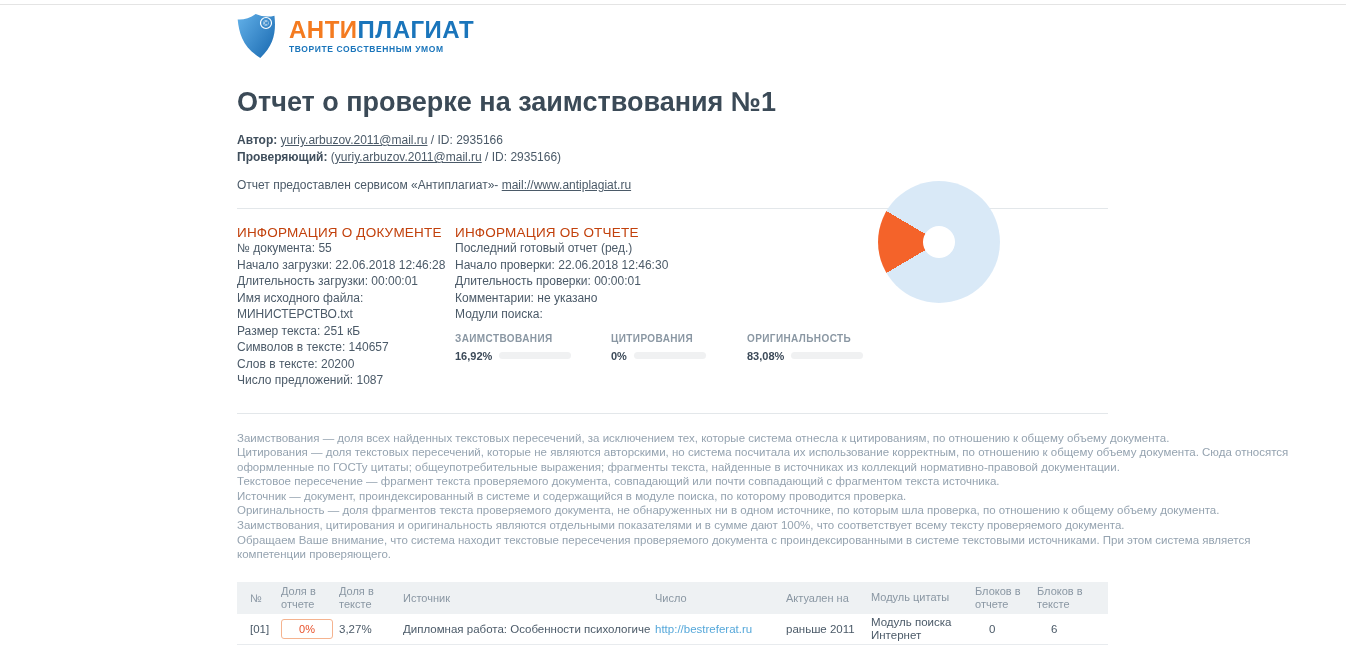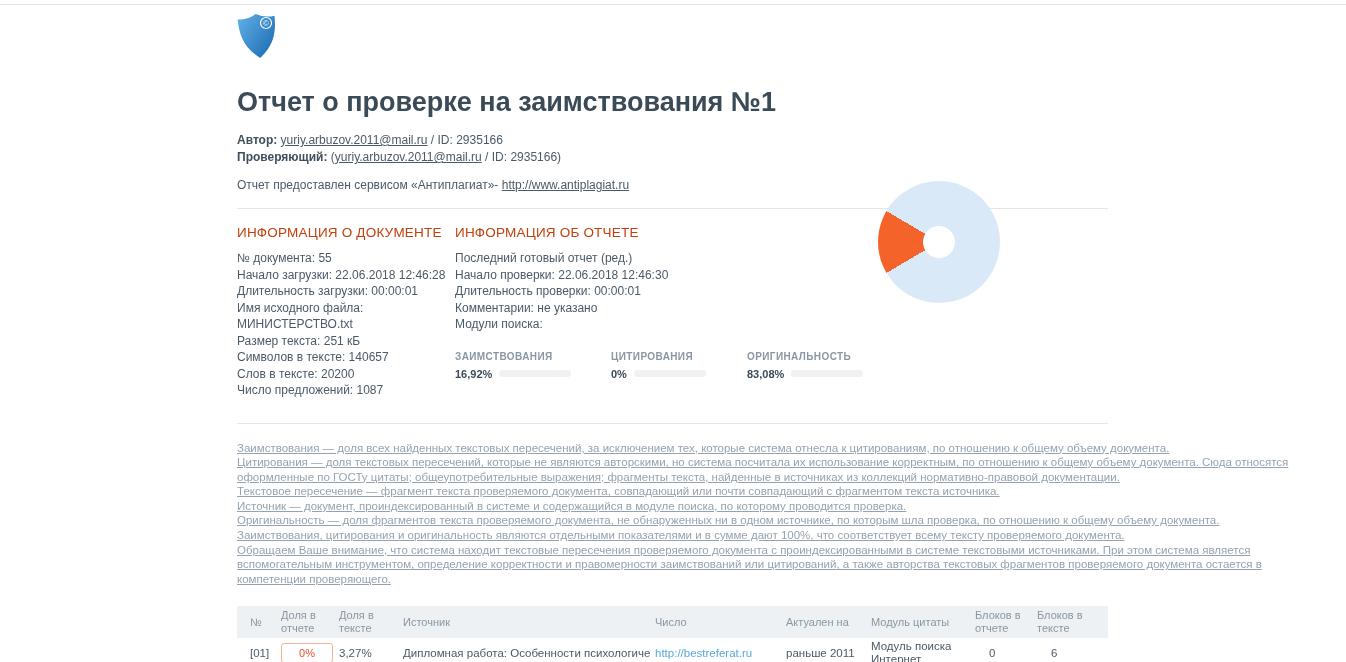--- a/index.html
+++ b/index.html
@@ -23,36 +23,36 @@
   .meta { margin-top:14px; font-size:12px; line-height:17px; }
   .meta b { color:#3f4e5c; }
   .meta a, .service a { color:#4b5a68; text-decoration:underline; cursor:pointer; }
   .service { margin-top:12px; font-size:12px; }
 
   
   .info-section { margin-top:16px; border-top:1px solid #e3e7ea; border-bottom:1px solid #e3e7ea; padding:16px 0 24px; display:flex; }
   .info-col-doc { width:218px; flex:none; }
   .info-col-rep { flex:1; }
   .info-title { font-size:13.5px; font-weight:normal; color:#c2410c; letter-spacing:0.2px; }
-  .info-lines { margin-top:10px; font-size:12px; line-height:16.5px; }
-  .stats-row { display:flex; margin-top:18px; gap:0; }
+  .info-lines { font-size:12px; line-height:16.5px; }
+  .stats-row { display:flex; margin-top:10px; gap:0; }
   .stat { margin-right:28px; }
   .stat-заим { width:128px; } .stat-цит { width:108px; } .stat-ориг { width:160px; }
   .stat-label { font-size:10px; font-weight:bold; color:#8a97a3; letter-spacing:0.4px; }
   .stat-valrow { display:flex; align-items:center; margin-top:6px; gap:7px; }
   .stat-value { font-size:11px; font-weight:bold; color:#3c4a59; white-space:nowrap; }
   .bar-track { width:72px; height:7px; border-radius:4px; background:#f0f1f2; overflow:hidden; flex:none; }
   .bar-fill { height:100%; border-radius:4px; width:0; }
 
   
   .pie { position:absolute; left:641px; top:181px; width:122px; height:122px; border-radius:50%; }
   .pie-hole { position:absolute; left:45px; top:45px; width:32px; height:32px; border-radius:50%; background:#ffffff; }
 
   
-  .defs { padding-top:17px; font-size:11.5px; line-height:14.6px; color:#95a3b0; width:1100px;text-decoration:underline; }
+  .defs { padding-top:17px; font-size:11.5px; line-height:14.6px; color:#95a3b0; width:1100px; }
   .defs div { white-space:nowrap; overflow:hidden; }
 
   
   .src-table { margin-top:20px; font-size:11.5px; }
   .trow { display:flex; align-items:center; border-bottom:1px solid #e8ebee; min-height:28px; padding:2px 0; }
   .thead { background:#eef1f3; color:#8a97a3; font-size:11px; border-bottom:none; min-height:32px; }
   .c { padding-left:4px; }
   .c-num { width:40px; flex:none; padding-left:13px; }
   .c-sharer { width:58px; flex:none; }
   .c-sharet { width:64px; flex:none; }
@@ -79,29 +79,33 @@
       <defs>
         <linearGradient id="shg" x1="0" y1="0" x2="1" y2="1">
           <stop offset="0" stop-color="#62b0e8"></stop>
           <stop offset="1" stop-color="#1565ad"></stop>
         </linearGradient>
       </defs>
       <path d="M21 2 C27 5.5 34 6.5 39.5 5.5 C39.5 20 37 34 21 46 C5 34 2.5 20 2.5 5.5 C8 6.5 15 5.5 21 2 Z" fill="url(#shg)" transform="rotate(-6 21 24)"></path>
       <circle cx="29" cy="11" r="5.5" fill="none" stroke="#ffffff" stroke-width="1.2"></circle>
       <text x="29" y="14" text-anchor="middle" font-size="8" fill="#ffffff">©</text>
     </svg>
+    <div class="brand-block">
+      <div class="brand"><span class="b1">АНТИ</span><span class="b2">ПЛАГИАТ</span></div>
+      <div class="tagline">ТВОРИТЕ СОБСТВЕННЫМ УМОМ</div>
+    </div>
   </div>
 
   <h1 class="page-title">Отчет о проверке на заимствования №1</h1>
 
   <div class="meta">
     <div><b>Автор:</b> <a>yuriy.arbuzov.2011@mail.ru</a><span> / ID: 2935166</span></div>
     <div><b>Проверяющий:</b> <span>(</span><a>yuriy.arbuzov.2011@mail.ru</a><span> / ID: 2935166)</span></div>
   </div>
-  <div class="service"><span>Отчет предоставлен сервисом «Антиплагиат»- </span><a>http://www.antiplagiat.ru</a></div>
+  <div class="service"><span>Отчет предоставлен сервисом «Антиплагиат»- </span><a>mail://www.antiplagiat.ru</a></div>
 
   <div class="info-section">
     <div class="info-col-doc">
       <div class="info-title">ИНФОРМАЦИЯ О ДОКУМЕНТЕ</div>
       <div class="info-lines">
         <div>№ документа: 55</div>
         <div>Начало загрузки: 22.06.2018 12:46:28</div>
         <div>Длительность загрузки: 00:00:01</div>
         <div>Имя исходного файла: МИНИСТЕРСТВО.txt</div>
         <div>Размер текста: 251 кБ</div>
@@ -152,21 +156,20 @@
 
   <div class="defs">
     <div>Заимствования — доля всех найденных текстовых пересечений, за исключением тех, которые система отнесла к цитированиям, по отношению к общему объему документа.</div>
     <div>Цитирования — доля текстовых пересечений, которые не являются авторскими, но система посчитала их использование корректным, по отношению к общему объему документа. Сюда относятся</div>
     <div>оформленные по ГОСТу цитаты; общеупотребительные выражения; фрагменты текста, найденные в источниках из коллекций нормативно-правовой документации.</div>
     <div>Текстовое пересечение — фрагмент текста проверяемого документа, совпадающий или почти совпадающий с фрагментом текста источника.</div>
     <div>Источник — документ, проиндексированный в системе и содержащийся в модуле поиска, по которому проводится проверка.</div>
     <div>Оригинальность — доля фрагментов текста проверяемого документа, не обнаруженных ни в одном источнике, по которым шла проверка, по отношению к общему объему документа.</div>
     <div>Заимствования, цитирования и оригинальность являются отдельными показателями и в сумме дают 100%, что соответствует всему тексту проверяемого документа.</div>
     <div>Обращаем Ваше внимание, что система находит текстовые пересечения проверяемого документа с проиндексированными в системе текстовыми источниками. При этом система является</div>
-    <div>вспомогательным инструментом, определение корректности и правомерности заимствований или цитирований, а также авторства текстовых фрагментов проверяемого документа остается в</div>
     <div>компетенции проверяющего.</div>
   </div>
 
   <div class="src-table">
     <div class="trow thead">
       <div class="c c-num">№</div>
       <div class="c c-sharer">Доля в отчете</div>
       <div class="c c-sharet">Доля в тексте</div>
       <div class="c c-source">Источник</div>
       <div class="c c-link">Число</div>

